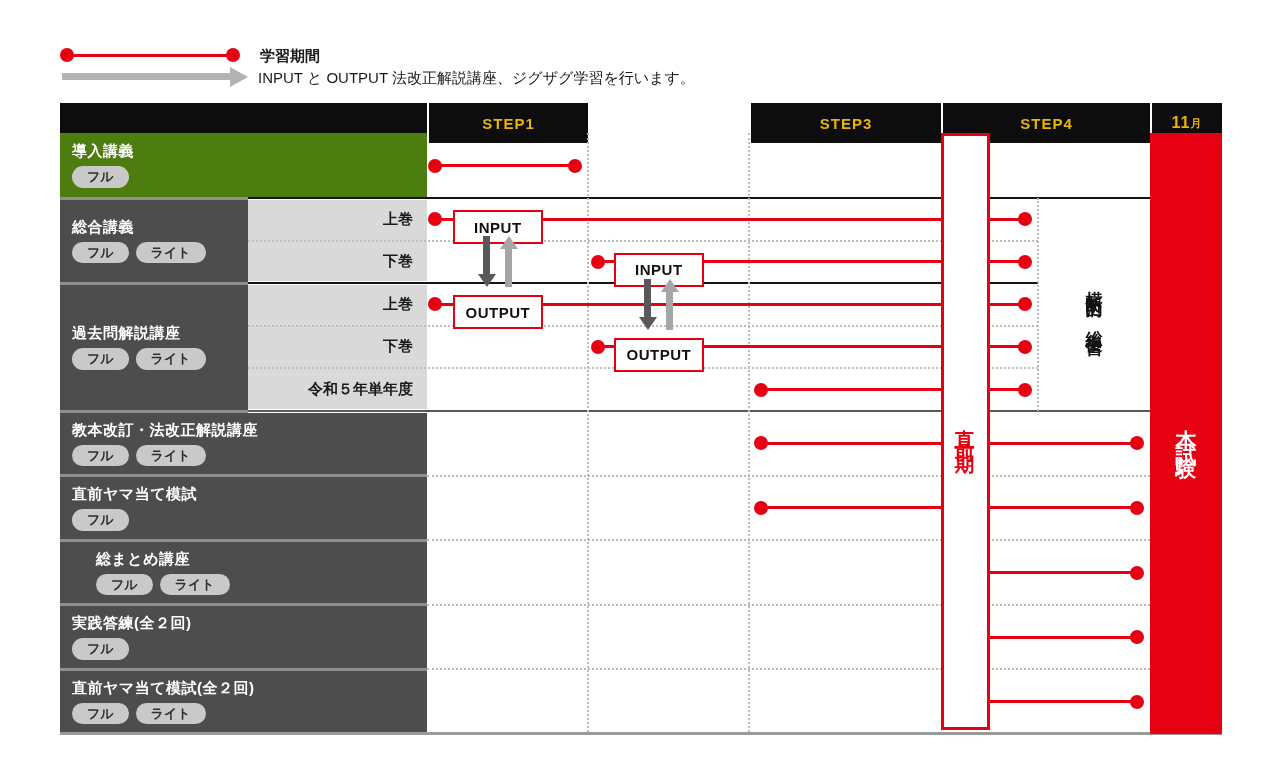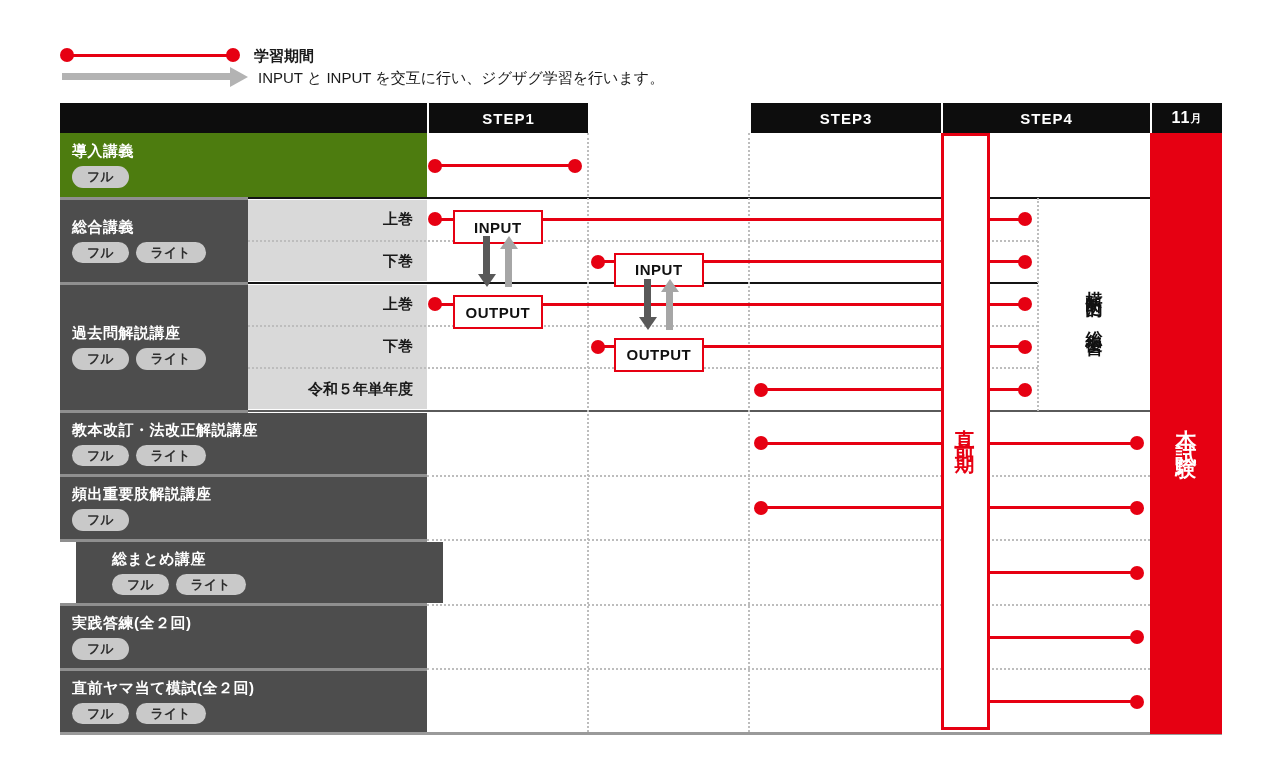--- a/index.html
+++ b/index.html
@@ -8,22 +8,22 @@
     font-family:"Liberation Sans","DejaVu Sans",sans-serif;
     -webkit-font-smoothing:antialiased;
   }
   .abs{position:absolute;}
   
   .legend-text{position:absolute;font-size:15px;color:#1a1a1a;white-space:nowrap;}
   .dot{position:absolute;width:14px;height:14px;border-radius:50%;}
   .redline{position:absolute;height:3px;}
   
   #table{position:absolute;left:60px;top:103px;width:1162px;height:631px;}
-  .hcell{position:absolute;top:0;height:30px;background:#0d0d0d;display:flex;align-items:center;justify-content:center;
-         color:#ffffff;font-weight:bold;font-size:15px;letter-spacing:1px;box-sizing:border-box;}
+  .hcell{position:absolute;top:0;height:40px;background:#0d0d0d;display:flex;align-items:center;justify-content:center;
+         color:#eab308;font-weight:bold;font-size:15px;letter-spacing:1px;box-sizing:border-box;}
   .hcell.sep{border-left:2px solid #ffffff;}
   .label-cell{position:absolute;background:#4d4d4d;box-sizing:border-box;display:flex;flex-direction:column;
               justify-content:center;align-items:flex-start;padding-left:12px;gap:5px;}
   .course-title{color:#ffffff;font-weight:bold;font-size:15px;letter-spacing:0.5px;white-space:nowrap;}
   .badge-row{display:flex;gap:7px;}
   .badge{background:#c9c9c9;color:#2e2e2e;font-weight:bold;font-size:13px;border-radius:12px;
          padding:3px 15px;line-height:1.2;white-space:nowrap;}
   .subcol{position:absolute;background:#d9d9d9;}
   .sublabel{position:absolute;display:flex;align-items:center;justify-content:flex-end;
             font-size:15px;font-weight:bold;color:#1a1a1a;padding-right:14px;box-sizing:border-box;white-space:nowrap;}
@@ -43,25 +43,25 @@
   #honshiken-col{position:absolute;display:flex;align-items:center;justify-content:center;}
   #oudan-cell{position:absolute;display:flex;align-items:center;justify-content:center;}
 </style>
 </head>
 <body>
 
 <div class="abs" style="left:0;top:0;width:1280px;height:100px;">
   <div class="dot" id="lg-dot1" style="left: 60px; top: 48px; background: rgb(230, 0, 18);"></div>
   <div class="redline" id="lg-line" style="left: 65px; top: 53.5px; width: 168px; background: rgb(230, 0, 18);"></div>
   <div class="dot" id="lg-dot2" style="left: 226px; top: 48px; background: rgb(230, 0, 18);"></div>
-  <div class="legend-text" style="left:254px;top:47px;font-weight:600;">学習期間</div>
+  <div class="legend-text" style="left:260px;top:47px;font-weight:600;">学習期間</div>
 
   <div class="abs" id="lg-arrow-shaft" style="left: 62px; top: 73px; width: 168px; height: 7px; background: rgb(179, 179, 179);"></div>
   <div class="abs" id="lg-arrow-head" style="left: 230px; top: 66.5px; width: 0px; height: 0px; border-top: 10px solid transparent; border-bottom: 10px solid transparent; border-left: 18px solid rgb(179, 179, 179);"></div>
-  <div class="legend-text" style="left:258px;top:69px;">INPUT と INPUT を交互に行い、ジグザグ学習を行います。</div>
+  <div class="legend-text" style="left:258px;top:69px;">INPUT と OUTPUT 法改正解説講座、ジグザグ学習を行います。</div>
 </div>
 
 <div id="table">
     <div class="hcell" style="left: 0px; width: 367px;"></div>
     <div class="hcell sep" style="left: 367px; width: 161px;">STEP1</div>
     <div class="hcell sep" style="left: 689px; width: 192px;">STEP3</div>
     <div class="hcell sep" style="left: 881px; width: 209px;">STEP4</div>
     <div class="hcell sep" style="left: 1090px; width: 72px;">
       <span style="font-size: 16px; text-align: center;">11</span>
       <span style="font-size: 11px;">月</span>
@@ -94,26 +94,26 @@
     <div class="sublabel" style="left: 188px; top: 222.5px; width: 179px; height: 42.5px;">下巻</div>
     <div class="sublabel" style="left: 188px; top: 265px; width: 179px; height: 43px;">令和５年単年度</div>
     <div class="label-cell" style="left: 0px; top: 309.5px; width: 367px; height: 61.6px; background: rgb(77, 77, 77);">
       <div class="course-title">教本改訂・法改正解説講座</div>
       <div class="badge-row">
         <span class="badge" style="background: rgb(201, 201, 201);">フル</span>
         <span class="badge" style="background: rgb(201, 201, 201);">ライト</span>
       </div>
     </div>
     <div class="label-cell" style="left: 0px; top: 374.1px; width: 367px; height: 61.6px; background: rgb(77, 77, 77);">
-      <div class="course-title">頻出重要肢解説講座</div>
-      <div class="badge-row">
-        <span class="badge" style="background: rgb(201, 201, 201);">フル</span>
-      </div>
-    </div>
-    <div class="label-cell" style="left: 16px; top: 438.7px; width: 367px; height: 61.6px; background: rgb(77, 77, 77); padding-left: 36px;">
+      <div class="course-title">直前ヤマ当て模試</div>
+      <div class="badge-row">
+        <span class="badge" style="background: rgb(201, 201, 201);">フル</span>
+      </div>
+    </div>
+    <div class="label-cell" style="left: 0px; top: 438.7px; width: 367px; height: 61.6px; background: rgb(77, 77, 77); padding-left: 36px;">
       <div class="course-title">総まとめ講座</div>
       <div class="badge-row">
         <span class="badge" style="background: rgb(201, 201, 201);">フル</span>
         <span class="badge" style="background: rgb(201, 201, 201);">ライト</span>
       </div>
     </div>
     <div class="label-cell" style="left: 0px; top: 503.3px; width: 367px; height: 61.6px; background: rgb(77, 77, 77);">
       <div class="course-title">実践答練(全２回)</div>
       <div class="badge-row">
         <span class="badge" style="background: rgb(201, 201, 201);">フル</span>

